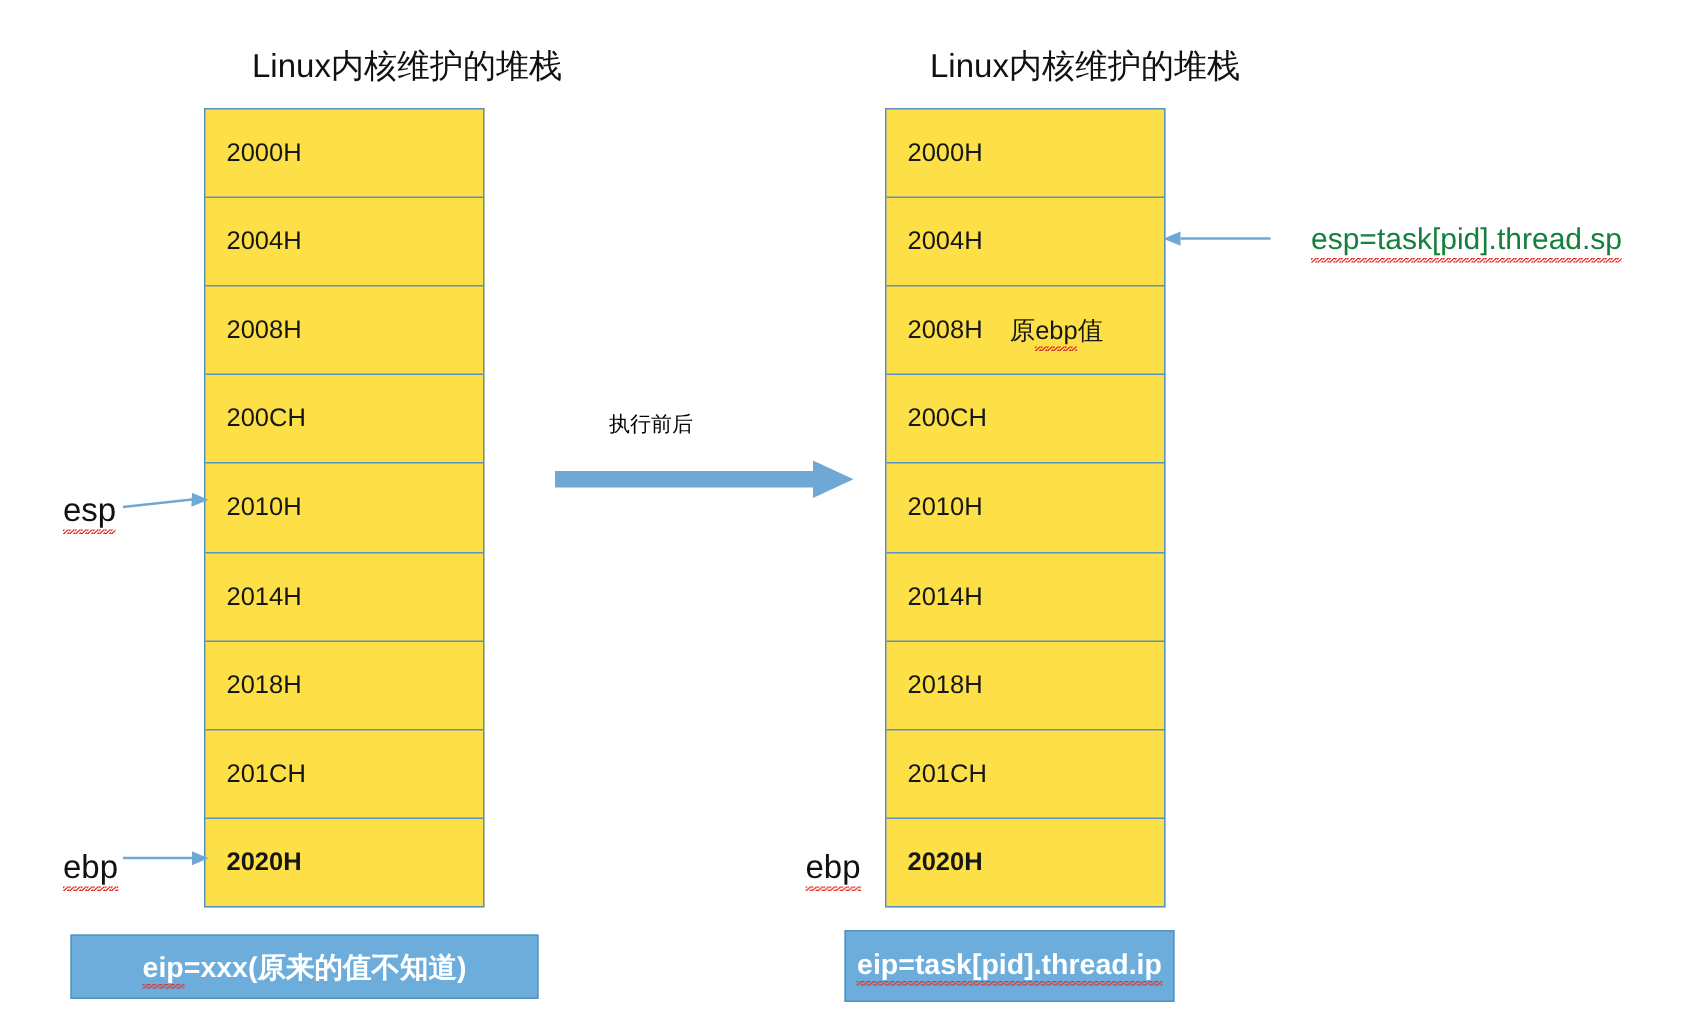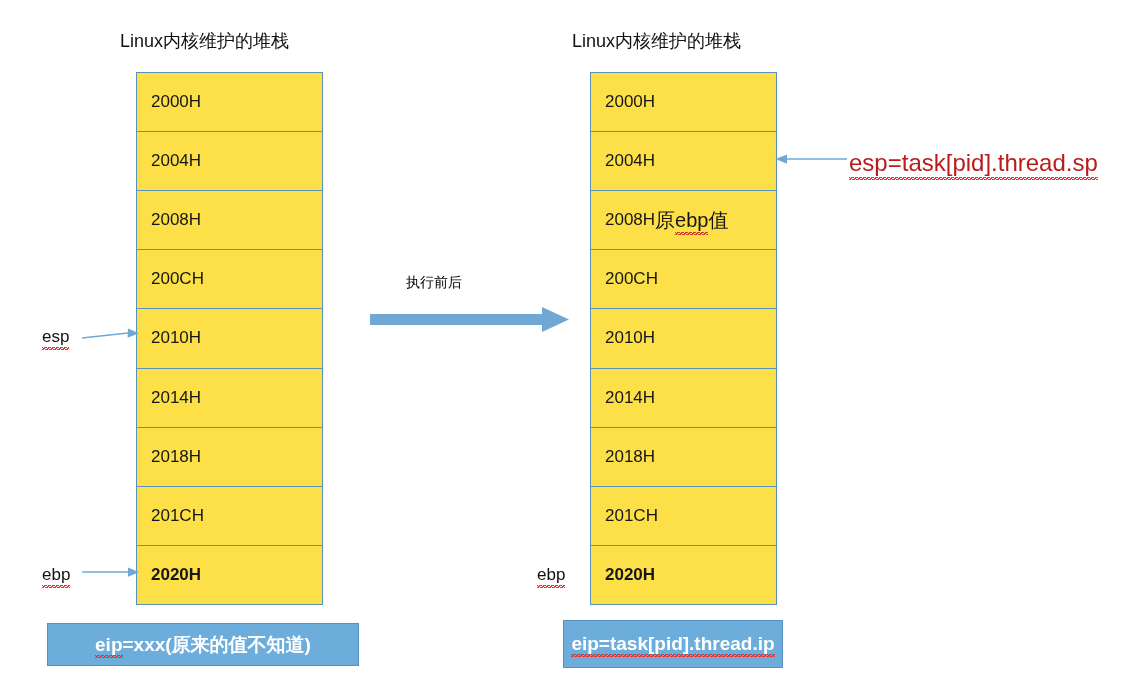--- a/index.html
+++ b/index.html
@@ -18,25 +18,26 @@
   .canvas {
     position: absolute;
     left: 0; top: 0;
     width: 1124px;
     height: 681px;
   }
 
   
   .stack-title {
     position: absolute;
-    font-size: 18px;
+    font-size: 22px;
     font-weight: 400;
     color: #111111;
     white-space: nowrap;
     letter-spacing: 0px;
+    margin-left: 48px;
   }
   #title-left  { left: 120px; top: 29px; }
   #title-right { left: 572px; top: 29px; }
 
   
   .stack {
     position: absolute;
     background: #fde047;
     border: 1px solid #5892BC;
     box-sizing: border-box;
@@ -53,21 +54,22 @@
     display: flex;
     align-items: center;
     padding-left: 14px;
     font-size: 17px;
     color: #161616;
     white-space: nowrap;
   }
   .stack-cell:last-child { border-bottom: none; font-weight: bold; }
 
   .cell-note {
-    font-size: 20px;
+    margin-left: 18px;
+    font-size: 17px;
     color: #161616;
     position: relative;
   }
 
   
   .squiggle {
     position: relative;
     display: inline-block;
   }
   .squiggle::after {
@@ -88,21 +90,21 @@
   .squiggle.sq2::after {
     background-image:
       repeating-linear-gradient(135deg,
         #D4312B 0px, #D4312B 1px,
         transparent 1px, transparent 2px);
   }
 
   
   .reg-label {
     position: absolute;
-    font-size: 17px;
+    font-size: 22px;
     color: #111111;
     white-space: nowrap;
   }
   #reg-esp-left { left: 42px;  top: 327px; }
   #reg-ebp-left { left: 42px;  top: 565px; }
   #reg-ebp-right{ left: 537px; top: 565px; }
 
   
   .arrow-svg {
     position: absolute;
@@ -145,24 +147,24 @@
   #eip-box-left  { left: 47px;  top: 623px; width: 312px; height: 43px; }
   #eip-box-right { left: 563px; top: 620px; width: 220px; height: 48px; }
 
   .eip-box .squiggle::after {
     bottom: -2px;
   }
 
   
   #annot-esp-right {
     position: absolute;
-    left: 849px;
+    left: 874px;
     top: 149px;
-    font-size: 24px;
-    color: #b91c1c;
+    font-size: 20px;
+    color: #15803d;
     white-space: nowrap;
   }
 </style>
 </head>
 <body>
 
 <div class="canvas">
 
   <div class="stack-title" id="title-left">Linux内核维护的堆栈</div>
 

